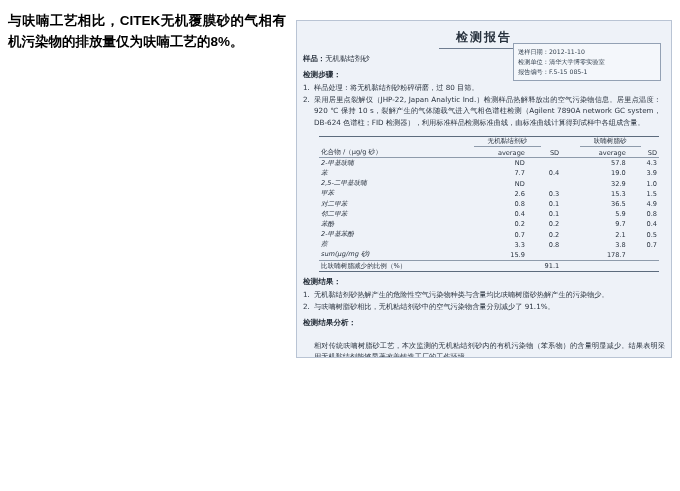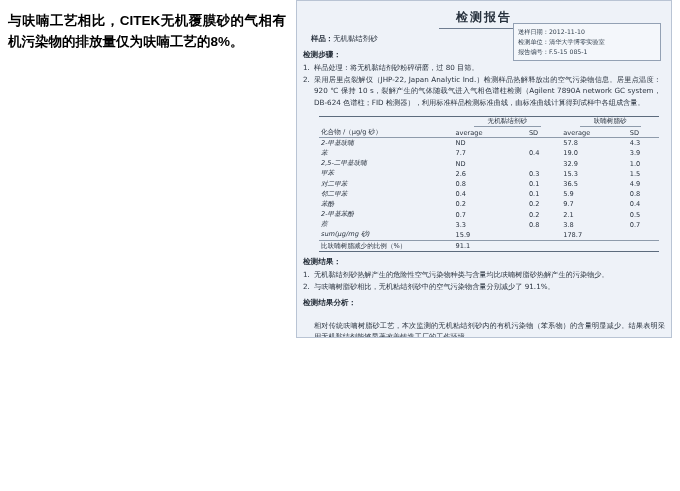--- a/index.html
+++ b/index.html
@@ -29,21 +29,21 @@
     font-weight: bold;
     margin: 0 0 18px 0;
     letter-spacing: 0px;
     text-align: justify;
   }
 
   
   .report {
     position: absolute;
     left: 296px;
-    top: 0;
+    top: 20px;
     width: 376px;
     height: 338px;
     background: #eef2f8;
     border: 1px solid #b9c4d4;
     box-sizing: border-box;
     overflow: hidden;
     font-family: "DejaVu Sans", sans-serif;
     color: #2b3440;
   }
   .report-inner {
@@ -101,21 +101,21 @@
   .li-num {
     width: 11px;
     flex: 0 0 11px;
     text-align: left;
   }
   .li-body { flex: 1 1 auto; text-align: justify; }
 
   .sample-line {
     font-size: 7.4px;
     line-height: 12px;
-    margin: 3px 0 1px 8px;
+    margin: 3px 0 1px 0;
   }
   .sample-line .lbl { font-weight: bold; }
 
   
   .tbl-wrap {
     margin: 8px 6px 4px 16px;
   }
   table.rpt {
     width: 100%;
     border-collapse: collapse;
@@ -125,21 +125,21 @@
   table.rpt td, table.rpt th {
     padding: 0.6px 2px;
     font-weight: normal;
     white-space: nowrap;
   }
   .t-top { border-top: 1px solid #5c6b7d; }
   .t-bot { border-bottom: 1px solid #5c6b7d; }
   .t-thin-bot { border-bottom: 1px solid #8e9bab; }
   .grp-head { text-align: center; }
   .grp-head .ul { display: inline-block; border-bottom: 1px solid #8e9bab; padding: 0 14px; }
-  .c { text-align: left; }
+  .c { text-align: right; }
   .l { text-align: left; }
   .nm { padding-left: 16px; font-style: italic; }
   .sum-row td { padding-top: 2px; }
 
   .footer-note {
     font-size: 7.2px;
     line-height: 11.4px;
     margin-top: 12px;
     text-align: justify;
   }

